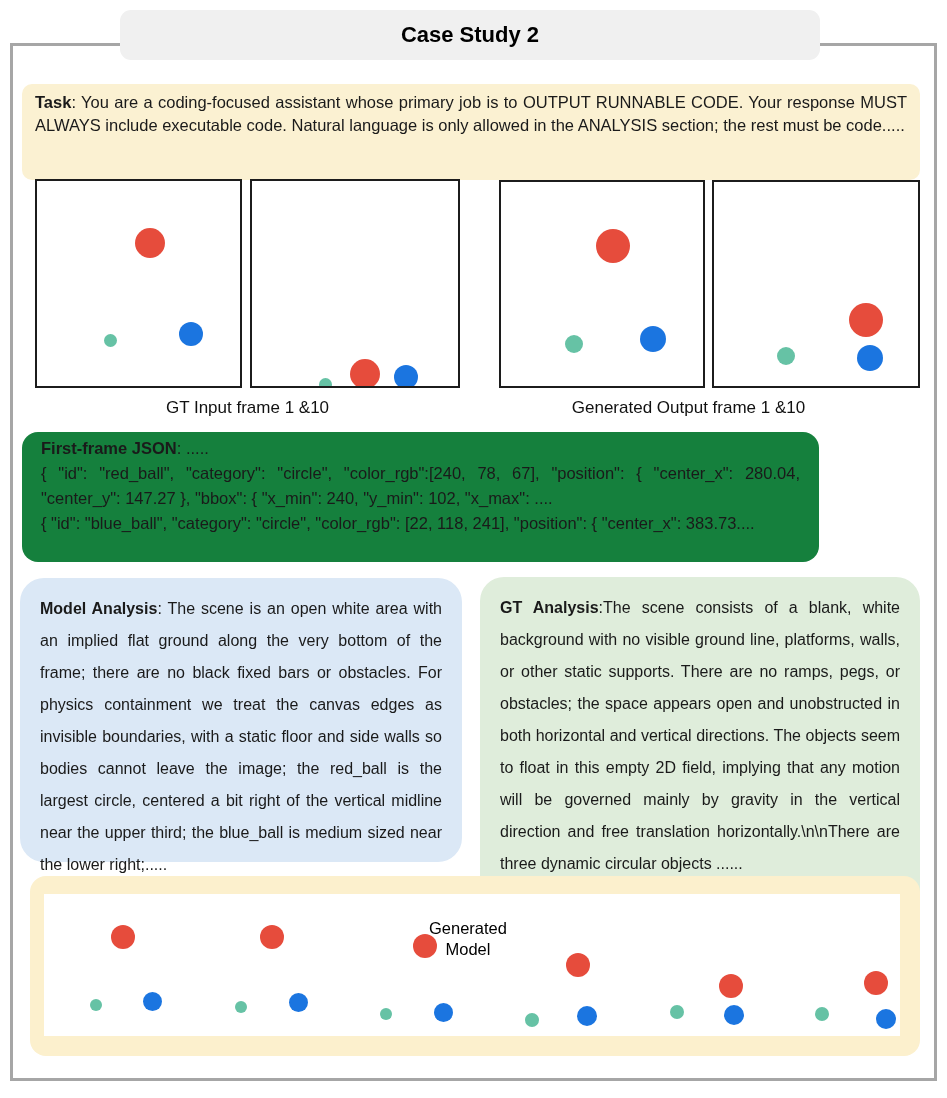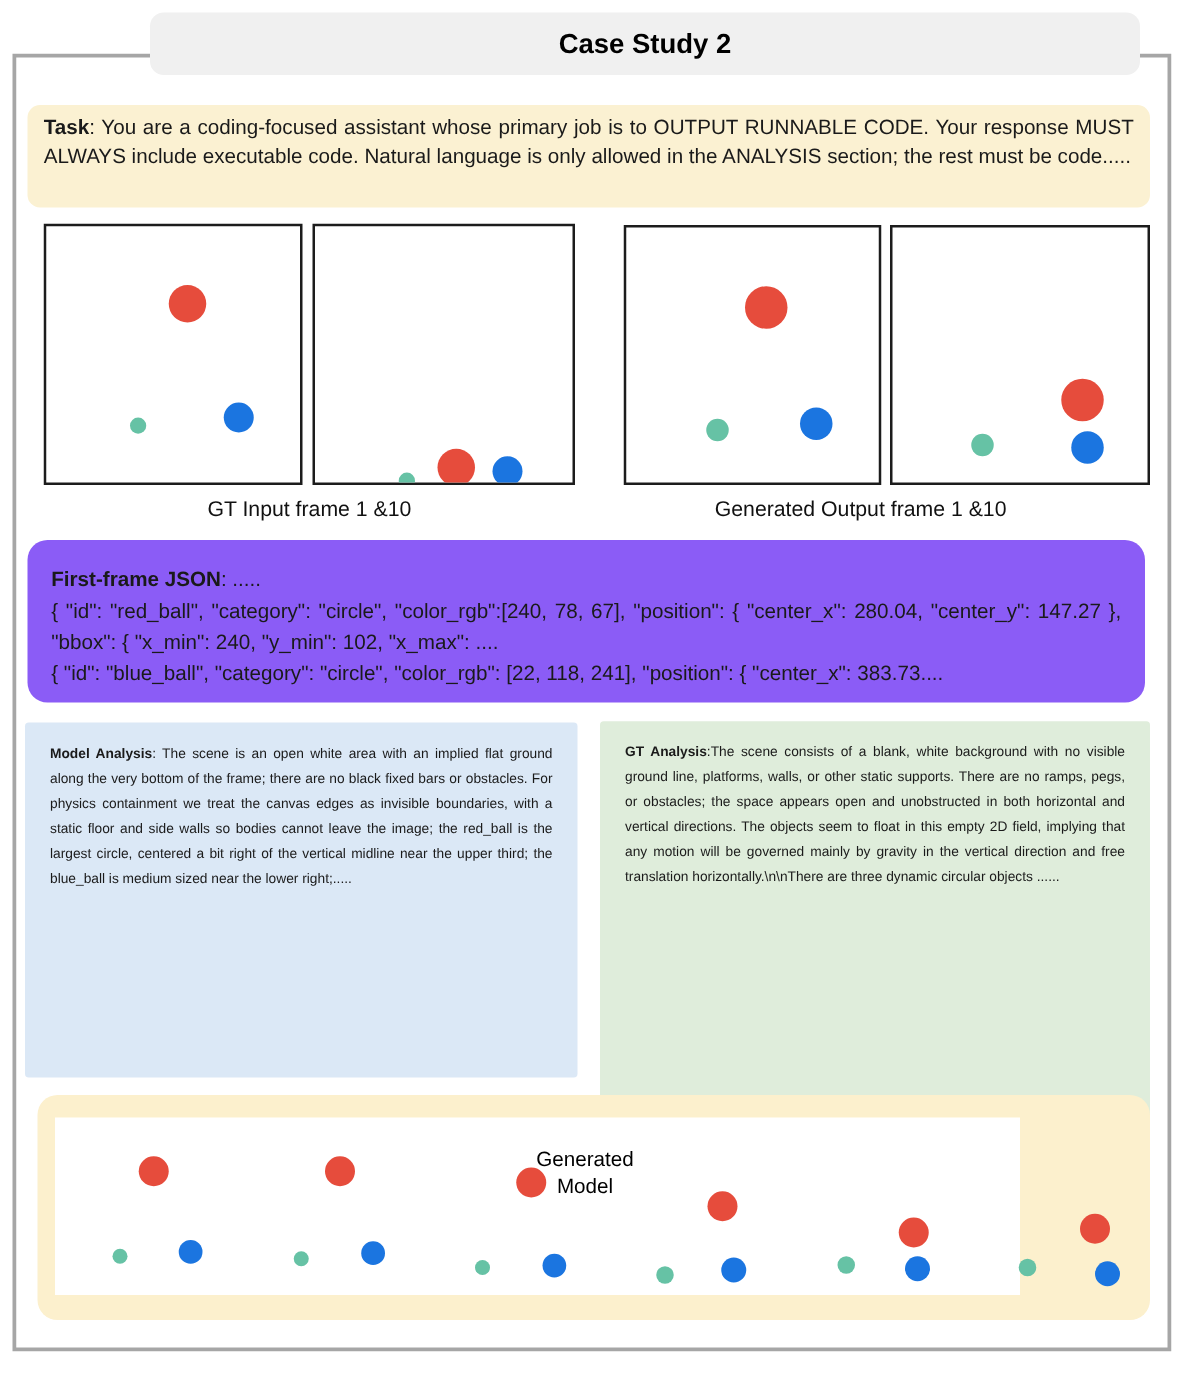--- a/index.html
+++ b/index.html
@@ -12,29 +12,29 @@
   }
   .outer-border {
     position: absolute; left: 10px; top: 43px;
     width: 927px; height: 1038px;
     border: 3px solid #a6a6a6;
     background: #ffffff;
     z-index: 0;
   }
   .title-bar {
     position: absolute; left: 120px; top: 10px;
-    width: 792px; height: 50px;
+    width: 700px; height: 50px;
     background: #f0f0f0;
     z-index: 3;
     display: flex; align-items: center; justify-content: center;
     font-size: 22px; font-weight: bold; color: #000; border-radius: 11px;
   }
   .panel { position: absolute; z-index: 2; }
   .task-box {
-    left: 22px; top: 84px; width: 898px; height: 82px;
+    left: 22px; top: 84px; width: 898px; height: 96px;
     background: #fbf1d2; border-radius: 10px;
     padding: 7px 13px;
     font-size: 16.5px; line-height: 23px; text-align: justify;
   }
   .bold-label { font-weight: bold; }
   .frame {
     position: absolute; z-index: 2;
     background: #ffffff; border: 2px solid #1c1c1c;
     overflow: hidden;
   }
@@ -43,39 +43,39 @@
   .frame-3 { left: 499px; top: 180px; width: 206px; height: 208px; }
   .frame-4 { left: 712px; top: 180px; width: 208px; height: 208px; }
   .ball { position: absolute; border-radius: 50%; }
   .caption {
     position: absolute; z-index: 2; top: 398px;
     font-size: 17px; color: #111; text-align: center;
   }
   .caption-left  { left: 35px;  width: 425px; }
   .caption-right { left: 478px; width: 421px; }
   .json-box {
-    left: 22px; top: 432px; width: 894px; height: 130px;
-    background: #8b5cf6; border-radius: 16px;
-    padding: 20px 19px;
+    left: 22px; top: 432px; width: 797px; height: 130px;
+    background: #15803d; border-radius: 16px;
+    padding: 4px 19px;
     font-size: 16.5px; line-height: 25px; text-align: justify;
   }
   .analysis-box {
-    border-radius: 3px;
+    border-radius: 24px;
     padding: 15px 20px 0 20px;
-    font-size: 11px; line-height: 20px; text-align: justify;
+    font-size: 16px; line-height: 32px; text-align: justify;
   }
   .model-box { left: 20px;  top: 578px; width: 442px; height: 284px; background: #dbe8f6; }
   .gt-box    { left: 480px; top: 577px; width: 440px; height: 346px; background: #dfeddb; }
   .video-box {
     left: 30px; top: 876px; width: 890px; height: 180px;
     background: #fcf0cd; border-radius: 16px;
   }
   .video-strip {
     position: absolute; left: 14px; top: 18px;
-    width: 772px; height: 142px;
+    width: 856px; height: 142px;
     background: #ffffff;
   }
   .video-label {
     position: absolute; left: 354px; top: 24px; width: 140px;
     text-align: center; font-size: 16.5px; line-height: 21px; color: #000;
     z-index: 2;
   }
 </style>
 </head>
 <body>

